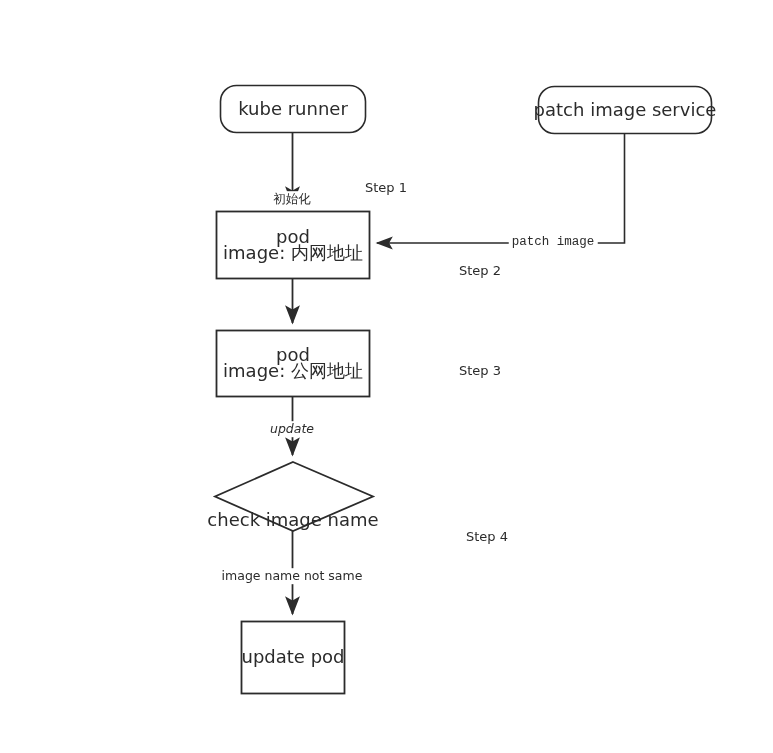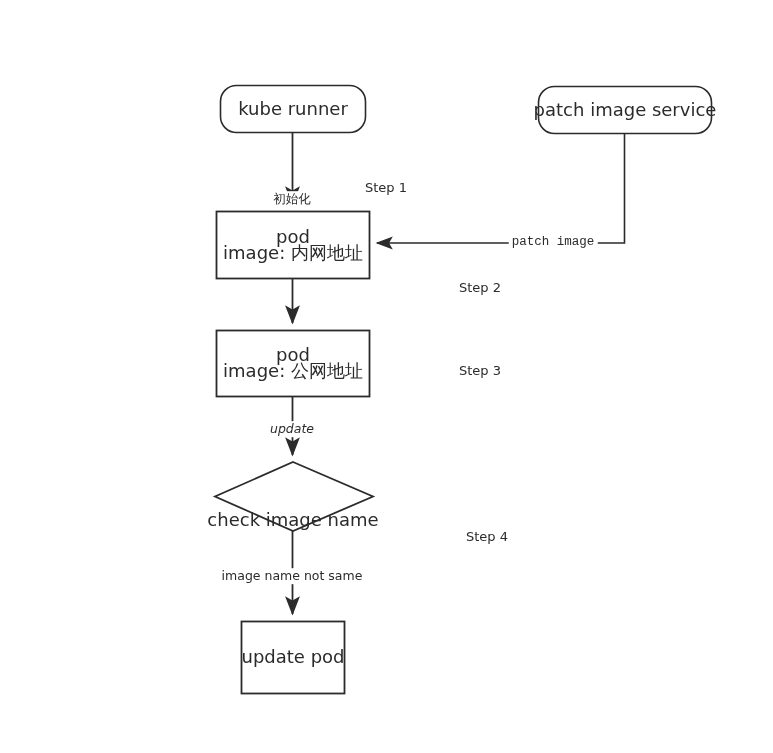--- a/index.html
+++ b/index.html
@@ -128,17 +128,17 @@
 <div class="edge-label lbl-center" style="left:292px; top:170px;margin-top:29px;">初始化</div>
 
 <div class="edge-label lbl-center" style="left:553px; top:243px;font-family:Liberation Mono, monospace;">patch image</div>
 
 <div class="edge-label lbl-center" style="left:292px; top:429px;font-style:italic;">update</div>
 
 <div class="edge-label lbl-center" style="left:292px; top:576px;">image name not same</div>
 
 <div class="step-label lbl-center" style="left:386px; top:168px;margin-top:20px;">Step 1</div>
 
-<div class="step-label lbl-center" style="left:480px; top:288px;text-align:center;">Step 2</div>
+<div class="step-label lbl-center" style="left:480px; top:271px;text-align:center;">Step 2</div>
 
 <div class="step-label lbl-center" style="left:480px; top:371px;">Step 3</div>
 
 <div class="step-label lbl-center" style="left:487px; top:537px;">Step 4</div>
 
 </body></html>

